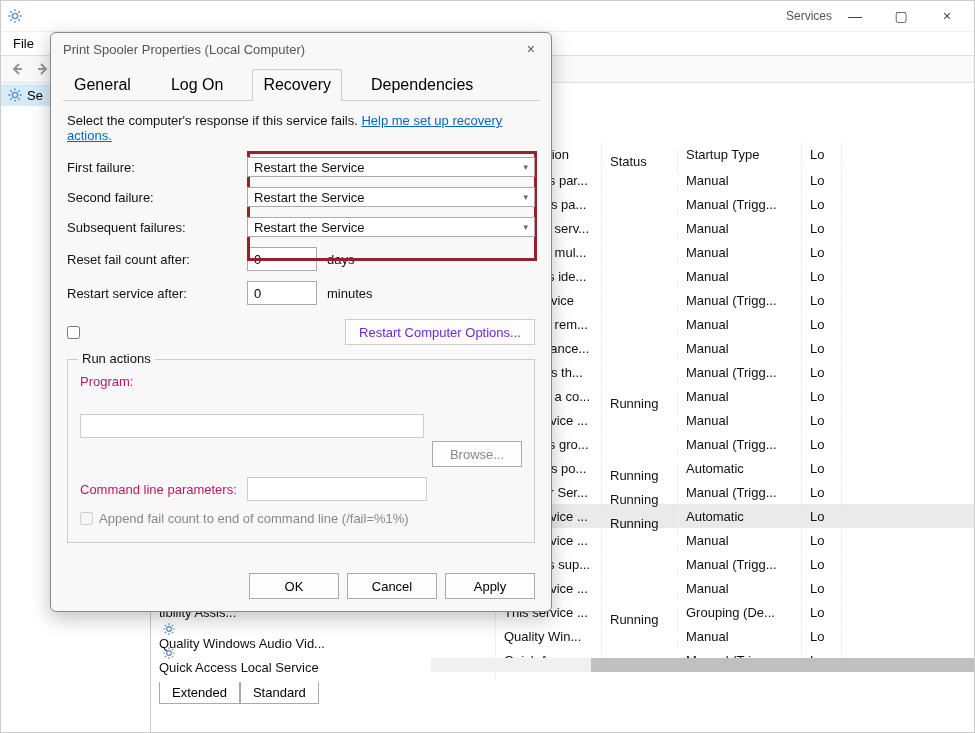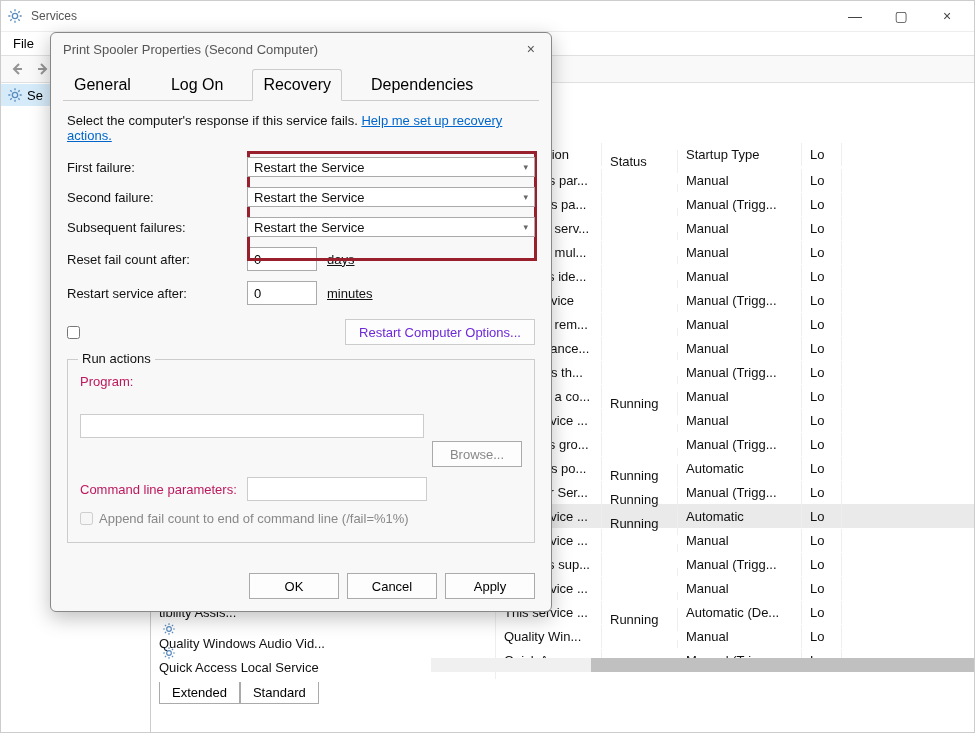--- a/index.html
+++ b/index.html
@@ -1,20 +1,20 @@
 <!DOCTYPE html>
 <html><head>
   <meta charset="utf-8">
   <style>
     * { box-sizing: border-box; margin: 0; padding: 0; font-family: 'Segoe UI', Tahoma, sans-serif; }
     body { width: 975px; height: 733px; position: relative; overflow: hidden; background: #fff; }
 
     
     .main-window { position: absolute; top: 0; left: 0; width: 975px; height: 733px; background: #fff; border: 1px solid #ccc; }
-    .title-bar { height: 30px; display: flex; align-items: center; padding: 0 4px; }
+    .title-bar { height: 30px; display: flex; align-items: center; padding: 0 4px; text-align: right; }
     .title-icon { width: 20px; height: 20px; margin-right: 6px; display: flex; align-items: center; justify-content: center; }
     .title-text { font-size: 12px; color: #555; flex: 1; }
     .win-controls { display: flex; gap: 0; }
     .win-btn { width: 46px; height: 30px; display: flex; align-items: center; justify-content: center; color: #444; font-size: 14px; }
 
     .menu-bar { height: 24px; display: flex; align-items: center; padding: 0 4px; border-top: 1px solid #eee; }
     .menu-item { font-size: 13px; padding: 2px 8px; }
 
     .toolbar { height: 28px; display: flex; align-items: center; padding: 0 4px; background: #f9f9f9; border-top: 1px solid #e0e0e0; border-bottom: 1px solid #e0e0e0; gap: 2px; }
     .tool-btn { width: 24px; height: 24px; display: flex; align-items: center; justify-content: center; opacity: 0.5; }
@@ -56,21 +56,21 @@
 
     .dlg-body { padding: 12px 16px; font-size: 13px; color: #111; }
     .intro { margin-bottom: 14px; }
     .intro a { color: #0066cc; text-decoration: underline; }
 
     .form-row { display: flex; align-items: center; margin-bottom: 10px; }
     .form-label { width: 180px; }
     .select-box { flex: 1; border: 1px solid #aaa; background: #fff; height: 20px; display: flex; align-items: center; padding: 0 6px; font-size: 13px; position: relative; }
     .select-box .caret { margin-left: auto; font-size: 9px; color: #666; }
     .num-input { width: 70px; height: 24px; border: 1px solid #aaa; background: #fff; padding: 0 6px; font-size: 13px; }
-    .unit { margin-left: 10px; text-decoration: underline; }
+    .unit { margin-left: 10px; }
 
     .checkbox-row { display: flex; align-items: center; margin: 14px 0; }
     .checkbox-row input { margin-right: 6px; }
     .restart-opts-btn { margin-left: auto; width: 190px; height: 26px; border: 1px solid #ccc; background: #fdfdfd; color: #6d28d9; font-size: 13px; }
 
     .group-box { border: 1px solid #ccc; padding: 10px 12px 16px 12px; margin-top: 6px; position: relative; }
     .group-title { position: absolute; top: -9px; left: 10px; background: #f8f8f8; padding: 0 4px; font-size: 13px; }
     .group-box .label { color: #be185d; font-size: 13px; margin: 4px 0; display: block; }
     .wide-input { width: 100%; height: 24px; border: 1px solid #ccc; background: #fff; margin-bottom: 8px; }
     .param-input { width: 180px; height: 24px; border: 1px solid #ccc; background: #fff; margin-left: 10px; }
@@ -264,21 +264,21 @@
               <div class="col col-name">s Control Pa...</div>
               <div class="col col-desc">This service ...</div>
               <div class="col col-status"></div>
               <div class="col col-startup">Manual</div>
               <div class="col col-logon">Lo</div>
             </div>
             <div class="row">
               <div class="col col-name">tibility Assis...</div>
               <div class="col col-desc">This service ...</div>
               <div class="col col-status">Running</div>
-              <div class="col col-startup">Automatic (De...</div>
+              <div class="col col-startup">Grouping (De...</div>
               <div class="col col-logon">Lo</div>
             </div>
             <div class="row">
               <div class="col col-name"><span class="row-icon">
                   <svg width="14" height="14" viewBox="0 0 24 24">
                     <circle cx="12" cy="12" r="4" fill="none" stroke="#5a8bbf" stroke-width="2"></circle>
                     <path d="M12 2v3M12 19v3M2 12h3M19 12h3M5 5l2 2M17 17l2 2M5 19l2-2M17 7l2-2" stroke="#5a8bbf" stroke-width="2"></path>
                   </svg>
                 </span>Quality Windows Audio Vid...</div>
               <div class="col col-desc">Quality Win...</div>
@@ -307,21 +307,21 @@
   </div>
 
   <div class="bottom-tabs">
     <div class="btab">Extended</div>
     <div class="btab">Standard</div>
   </div>
 </div>
 
 <div class="dialog">
   <div class="dlg-title">
-    <span>Print Spooler Properties (Second Computer)</span>
+    <span>Print Spooler Properties (Local Computer)</span>
     <span class="dlg-close">×</span>
   </div>
 
   <div class="tabs">
     <div class="tab">General</div>
     <div class="tab">Log On</div>
     <div class="tab active">Recovery</div>
     <div class="tab">Dependencies</div>
   </div>
 

